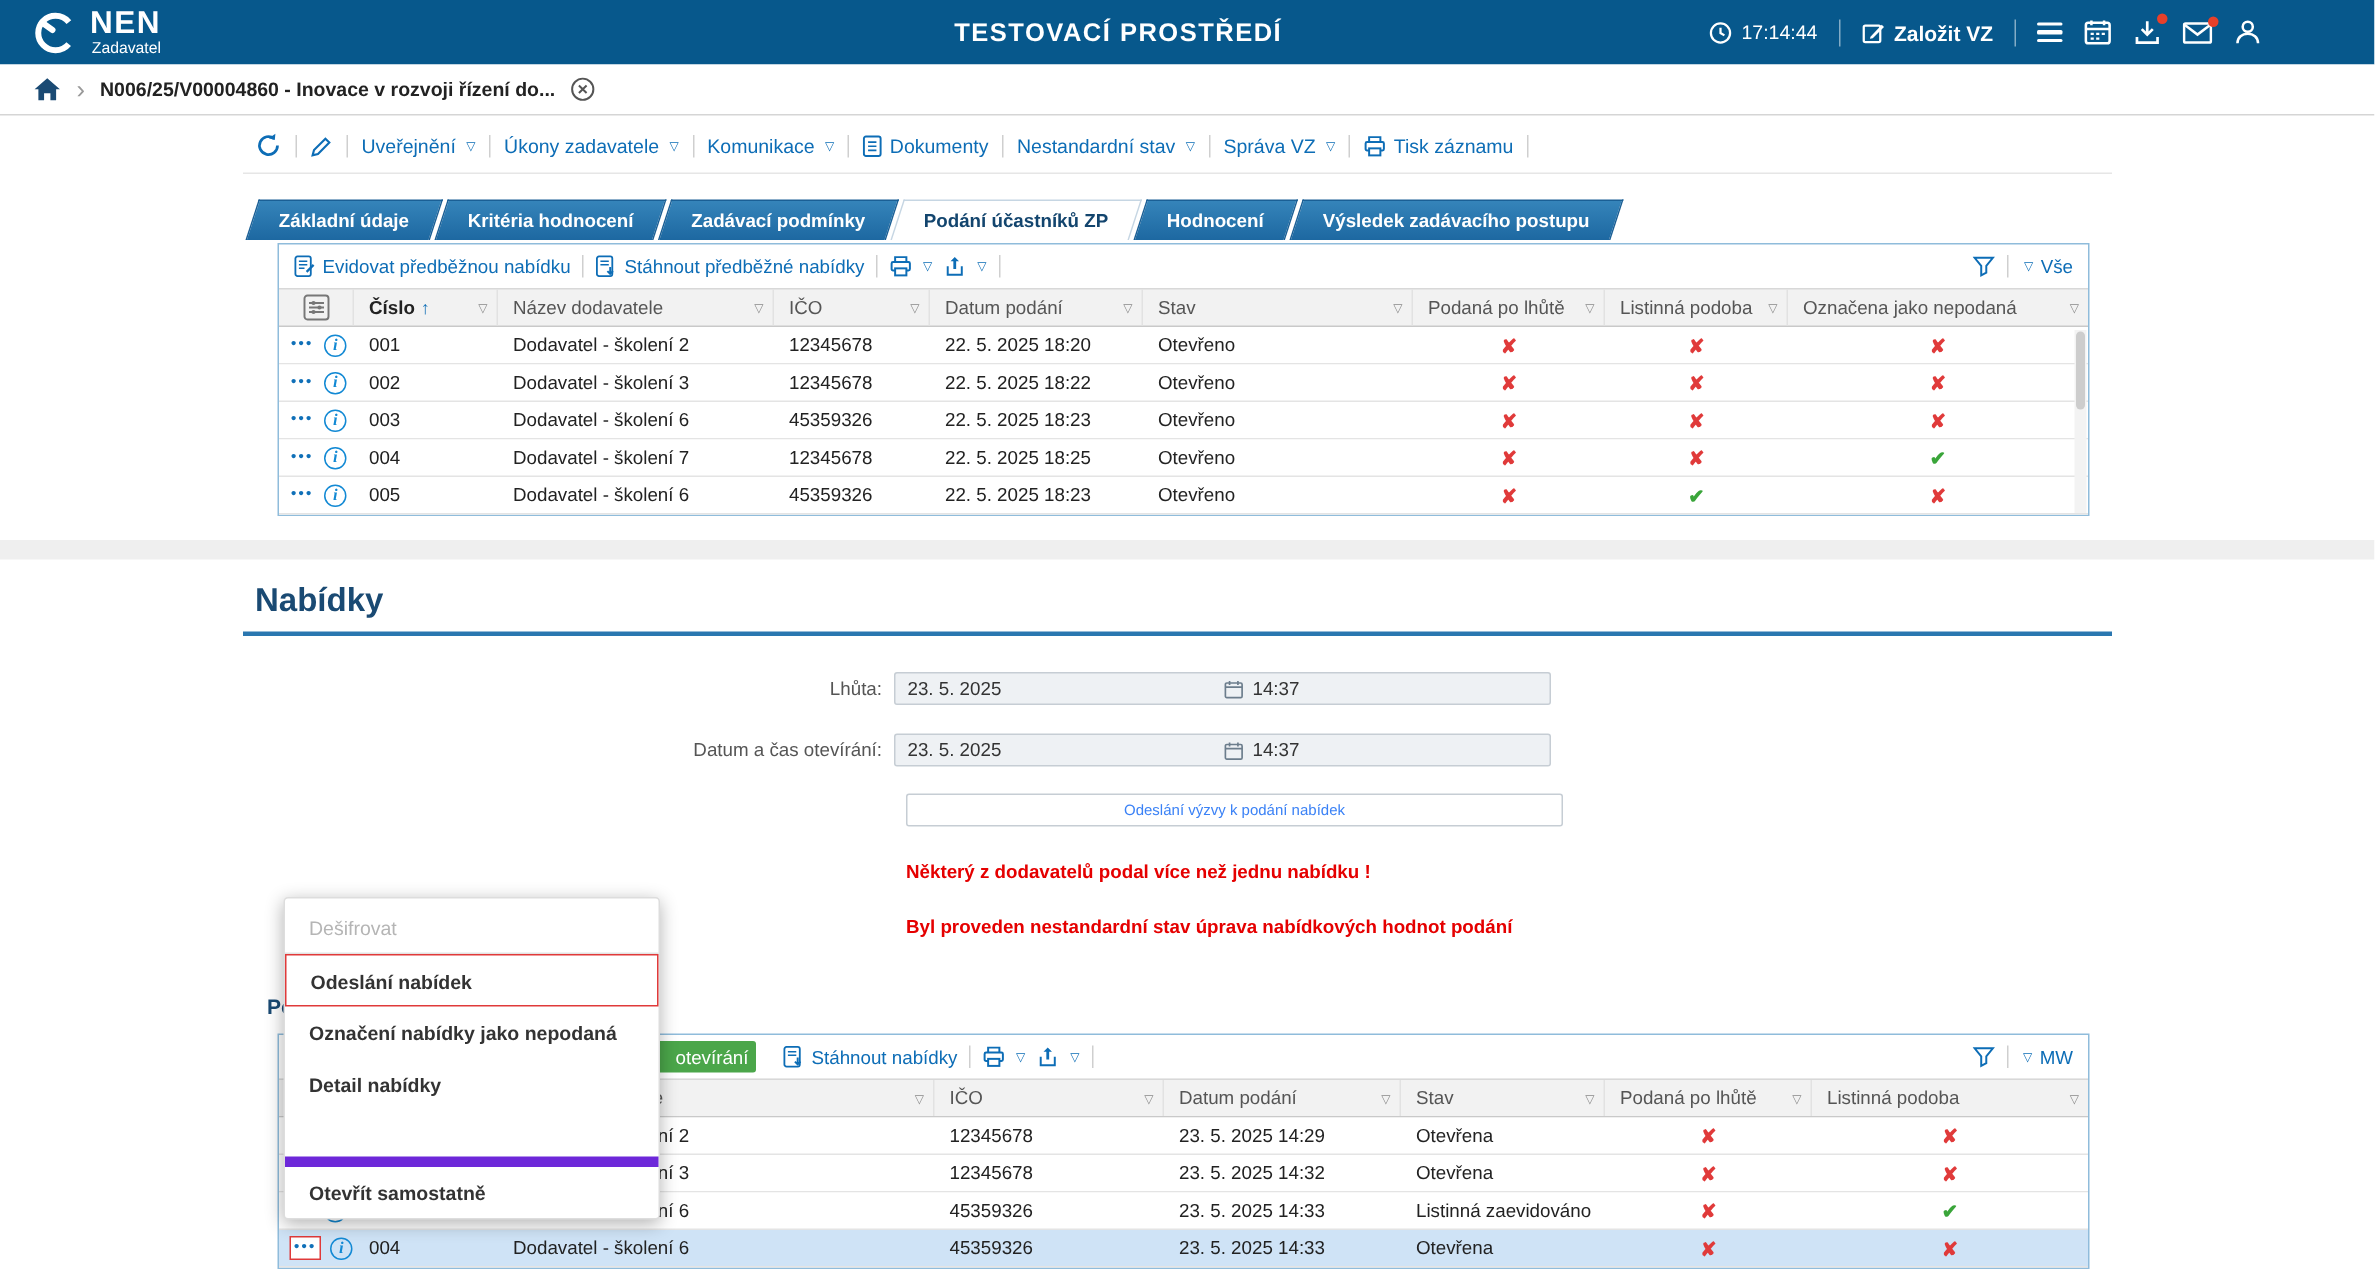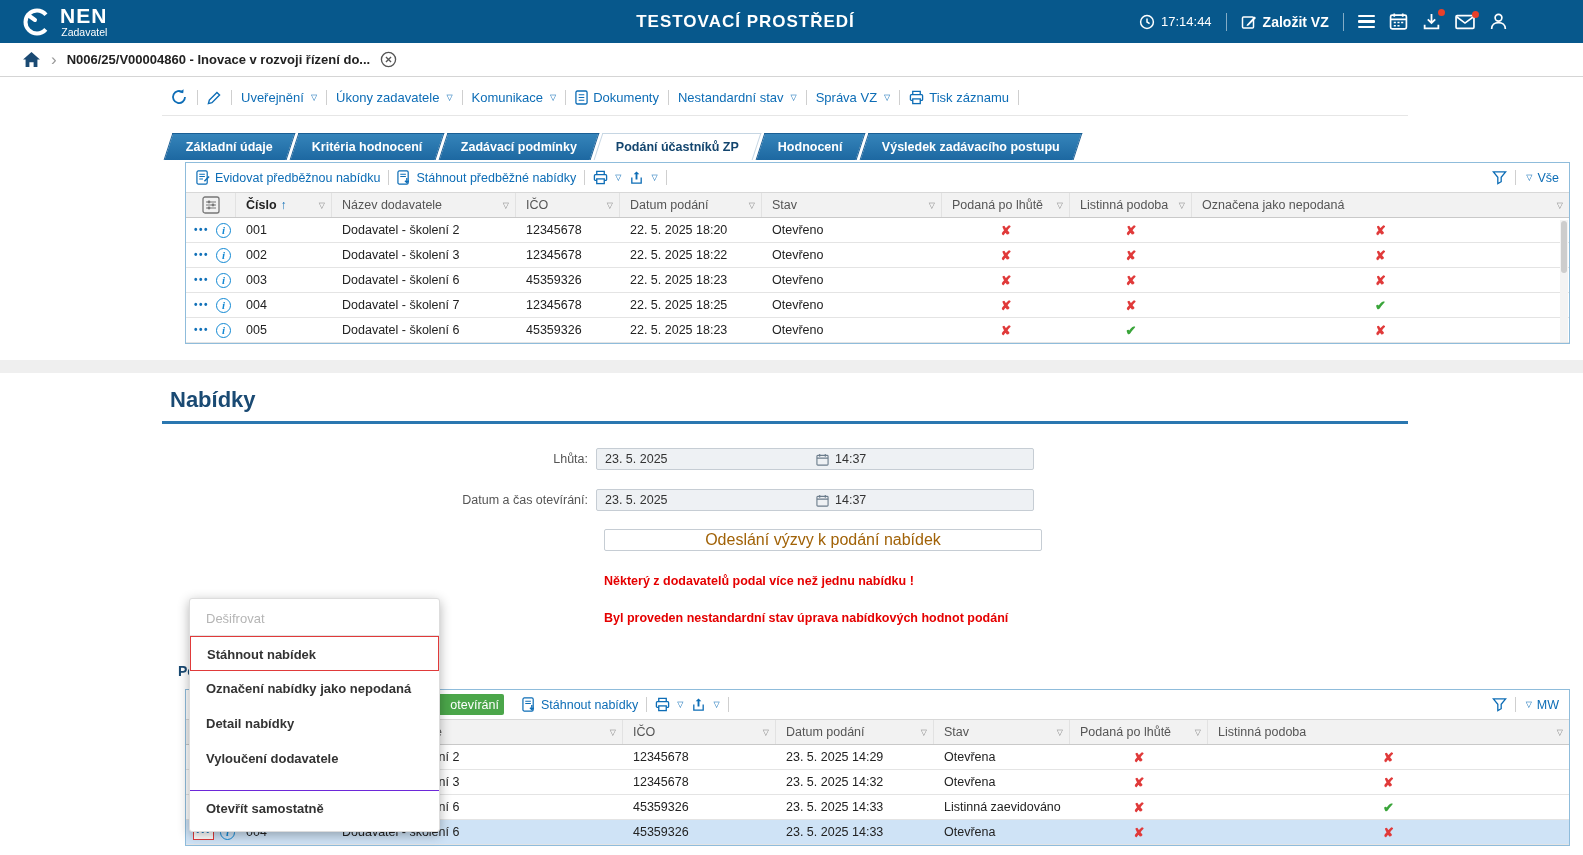--- a/index.html
+++ b/index.html
@@ -36,21 +36,21 @@
   .dd { color:#0d6db6; font-size:8px; margin-left:2px; }
 
   
   .tabs { display:flex; gap:3px; margin:17px 0 0 168px; height:27px; }
   .tab { transform:skewX(-18deg); background:linear-gradient(#3584ba,#1d68a1); cursor:pointer; border:1px solid #1a5f95; border-bottom:none; }
   .tab span { display:inline-block; transform:skewX(18deg); padding:0 17px; line-height:26px; color:#fff; font-size:12.5px; font-weight:bold; white-space:nowrap; }
   .tab.active { background:#fff; border:1px solid #c6d6e3; border-bottom:none; }
   .tab.active span { color:#13456e; }
 
   
-  .tablebox { margin-left:185px; width:1385px; border:1px solid #8fbcdb; background:#fff; position:relative; }
+  .tablebox { margin-left:185px; width:1208px; border:1px solid #8fbcdb; background:#fff; position:relative; }
   .tablebox.t1 { margin-top:2px; }
   .tablebox.t2 { margin-top:10px; }
   .tbx-toolbar { display:flex; align-items:center; gap:8px; padding:5px 10px; height:29px; }
   .tbx-link { display:flex; align-items:center; gap:5px; color:#0d6db6; font-size:12.5px; cursor:pointer; white-space:nowrap; }
   .tbx-right { margin-left:auto; display:flex; align-items:center; gap:8px; }
   .view-label { color:#0d6db6; font-size:12.5px; cursor:pointer; }
   .green-btn { background:#4ba64a; color:#fff; font-size:12.5px; border:none; border-radius:2px; height:21px; margin-left:150px; width:158px; text-align:right; padding-right:5px; cursor:pointer; }
 
   .thead { display:flex; background:#f2f2f2; border-top:1px solid #d8d8d8; border-bottom:1px solid #c9c9c9; height:26px; }
   .th { display:flex; align-items:center; justify-content:space-between; padding:0 6px 0 10px; font-size:12.5px; color:#555; border-right:1px solid #e2e2e2; overflow:hidden; white-space:nowrap; }
@@ -83,30 +83,30 @@
   .nab-heading { margin:14px 0 0 170px; font-size:22px; font-weight:bold; color:#1a4a73; }
   .blue-rule { margin:8px 175px 0 162px; height:3px; background:#2a77b0; }
 
   .form-area { margin:24px 175px 0 162px; }
   .form-row { display:flex; align-items:center; }
   .frm-label { width:434px; text-align:right; padding-right:8px; color:#555; font-size:12.5px; }
   .frm-input { width:438px; height:22px; background:#eef1f4; border:1px solid #c6cdd4; border-radius:2px; display:flex; align-items:center; font-size:12.5px; color:#333; }
   .frm-input .date { padding-left:8px; width:206px; }
   .time-part { display:flex; align-items:flex-end; gap:6px;padding-left:13px; }
   .send-row { margin:18px 0 0 442px; }
-  .send-btn { width:438px; height:22px; background:#fff; border:1px solid #c6cdd4; border-radius:2px; color:#a16207; font-size:16px; cursor:pointer; font-family:"Liberation Sans", sans-serif; }
+  .send-btn { width:438px; height:22px; background:#fff; border:1px solid #c6cdd4; border-radius:2px; color:#3b82f6; font-size:10px; cursor:pointer; font-family:"Liberation Sans", sans-serif; }
   .warning { margin:23px 0 0 442px; color:#e50000; font-weight:bold; font-size:12.5px; }
   .subheading { margin:38px 0 0 178px; font-size:14px; font-weight:bold; color:#1a4a73; }
 
   
   .ctx-menu { position:absolute; left:189px; top:598px; width:251px; background:#fff; border:1px solid #ddd; border-radius:3px; box-shadow:0 3px 12px rgba(0,0,0,.3); z-index:50; padding:2px 0 6px 0; }
   .ctx-item { height:35px; line-height:35px; padding:0 16px; font-size:13px; font-weight:600; color:#333; cursor:pointer; white-space:nowrap; }
   .ctx-item.disabled { color:#b5b5b5; font-weight:normal; border-bottom:1px solid #e3e3e3; cursor:default; }
   .ctx-item.highlighted { border:1px solid #e03a3a; }
-  .ctx-item.separated { border-top:1px solid #6d28d9; margin-top:14px; }
+  .ctx-item.separated { border-top:7px solid #6d28d9; margin-top:30px; }
 
   svg { display:block; }
 </style>
 </head>
 <body>
 
 <div class="page">
 
   <header class="topbar">
     <div class="tb-left">
@@ -604,20 +604,19 @@
       <div class="td d3">45359326</div>
       <div class="td d4">23. 5. 2025 14:33</div>
       <div class="td d5">Otevřena</div>
       <div class="td d6 bool cross">✘</div>
       <div class="td d7 bool cross">✘</div>
     </div>
   </div>
 
   <div class="ctx-menu">
     <div class="ctx-item disabled">Dešifrovat</div>
-    <div class="ctx-item highlighted">Stáhnout nabídek</div>
+    <div class="ctx-item highlighted">Odeslání nabídek</div>
     <div class="ctx-item">Označení nabídky jako nepodaná</div>
     <div class="ctx-item">Detail nabídky</div>
-    <div class="ctx-item">Vyloučení dodavatele</div>
     <div class="ctx-item separated">Otevřít samostatně</div>
   </div>
 
 </div>
 
 </body></html>

